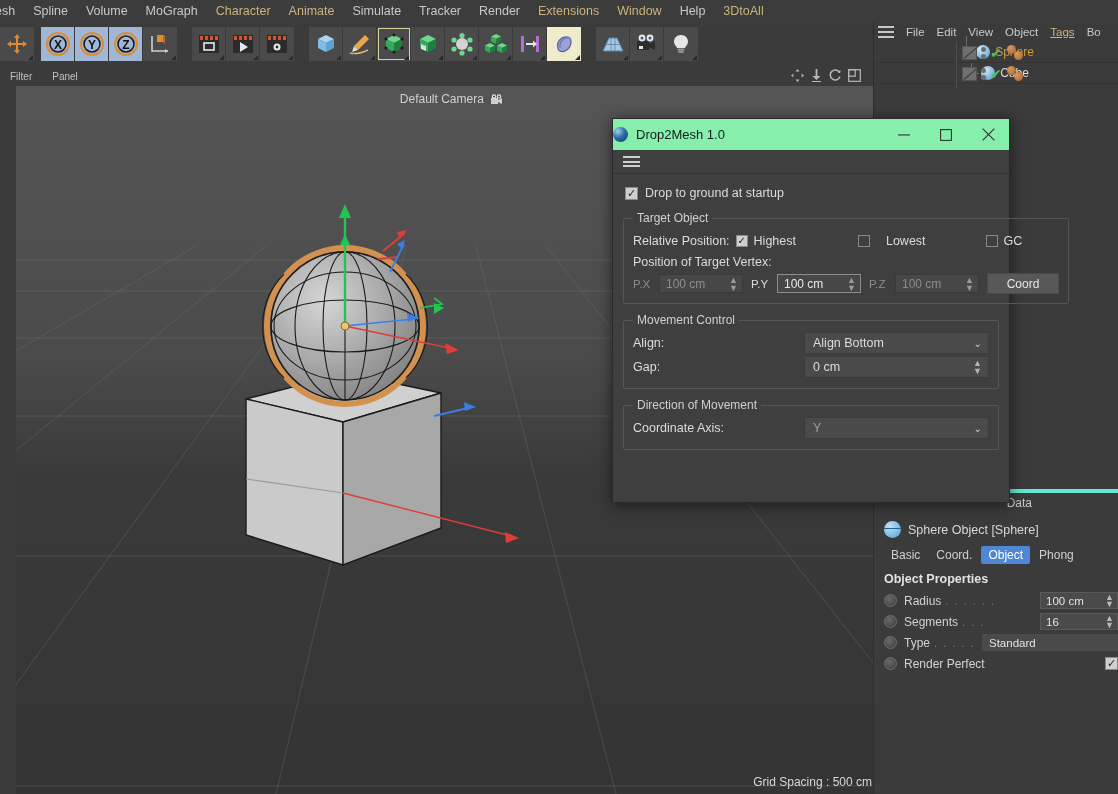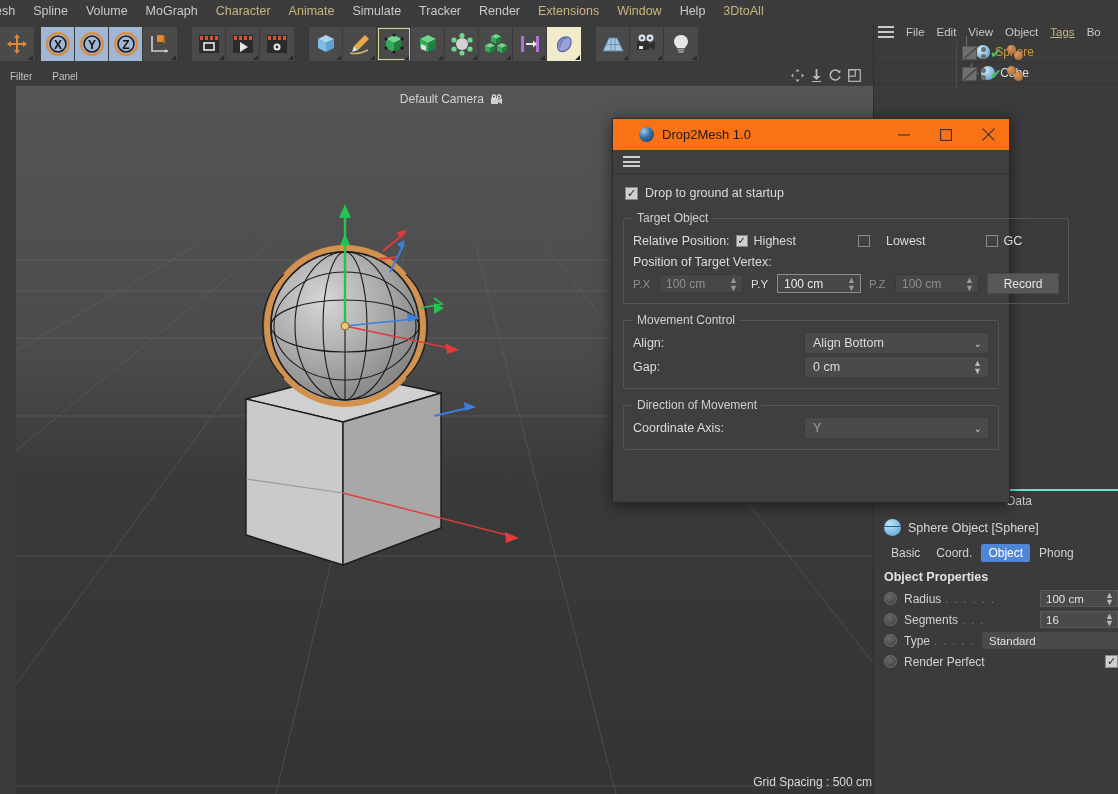--- a/index.html
+++ b/index.html
@@ -96,21 +96,21 @@
   .balls i { position:absolute; width:9px;height:9px;border-radius:50%;
              background:radial-gradient(circle at 30% 30%,#d79a5e,#a9622c); display:block;}
   .balls i:nth-child(1){left:1px;top:0;}
   .balls i:nth-child(2){left:8px;top:6px;}
   #omBody { background:#3b3b3b; }
   #omColSep { position:absolute; left:82px; top:20px; width:1px; height:46px; background:#4d4d4d;}
 
   
   #amPanel {
     position:absolute; left:873px; top:489px; width:245px; height:305px;
-    background:#3b3b3b; border-left:1px solid #2e2e2e; border-top:2px solid #5eead4;
+    background:#3b3b3b; border-left:1px solid #2e2e2e; border-top:4px solid #5eead4;
   }
   #amTabs { height:20px; display:flex; align-items:center; justify-content:flex-end; padding-right:86px;}
   #amTabs .t { font-size:12px; color:#c9c9c9; }
   #amHeader { display:flex; align-items:center; gap:7px; padding:8px 0 4px 10px; }
   #amHeader .sphereicon{width:17px;height:17px;border-radius:50%;
     background:radial-gradient(circle at 35% 30%,#bfe3f7,#4f9fd6);position:relative;}
   #amHeader .sphereicon::after{content:"";position:absolute;left:0;top:7px;width:17px;height:1px;background:#2b628b;}
   #amHeader .t { font-size:12.5px; color:#d8d8d8; }
   #amTabRow { display:flex; gap:2px; padding:4px 0 6px 10px; }
   #amTabRow .tab { font-size:12px; padding:2px 7px; color:#d0d0d0; border-radius:2px;}
@@ -139,22 +139,22 @@
     display:flex;align-items:center;justify-content:center;color:#222;font-size:11px;line-height:11px; flex:none;
   }
 
   
   #dlg {
     position:absolute; left:612px; top:118px; width:398px; height:385px;
     background:#3f3f3f; box-shadow:0 2px 14px rgba(0,0,0,.55);
     border:1px solid #2b2b2b;
   }
   #dlgTitle {
-    height:31px; background:#f97316; display:flex; align-items:center;
-    padding-left:26px; color:#1b1b1b; font-size:13px;
+    height:31px; background:#86efac; display:flex; align-items:center;
+    padding-left:0; color:#1b1b1b; font-size:13px;
   }
   #dlgTitle .appicon {
     width:15px;height:15px;border-radius:50%; margin-right:8px;
     background:radial-gradient(circle at 32% 28%,#9fd0ea 0%,#2f6ea8 45%,#16385c 100%);
   }
   #dlgTitle .tname { flex:1; }
   #dlgTitle .wb {
     width:42px;height:31px; display:flex;align-items:center;justify-content:center;
     color:#333; font-size:13px;
   }
@@ -753,21 +753,21 @@
           <span class="vlbl on">P.Y</span>
           <span class="vfield on">
             <span>100 cm</span>
             <span class="spin">▲<br>▼</span>
           </span>
           <span class="vlbl">P.Z</span>
           <span class="vfield">
             <span>100 cm</span>
             <span class="spin">▲<br>▼</span>
           </span>
-          <span class="recordbtn">Record</span>
+          <span class="recordbtn">Coord</span>
         </div>
     </fieldset>
 
     <fieldset>
       <legend>Movement Control</legend>
       <div class="frow">
         <span class="lbl">Align:</span>
         <div class="ddl">
           <span>Align Bottom</span>
           <span class="cv">⌄</span>

